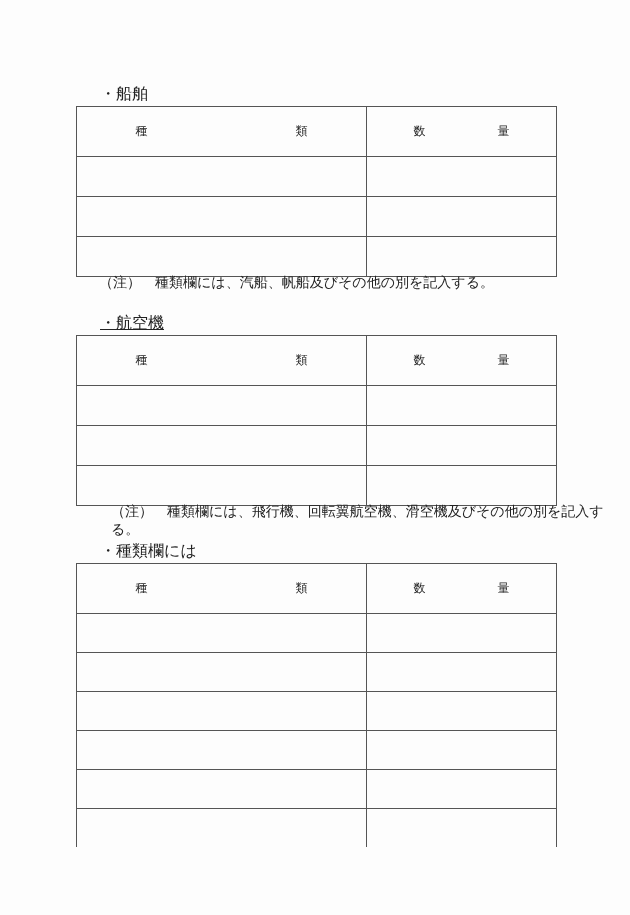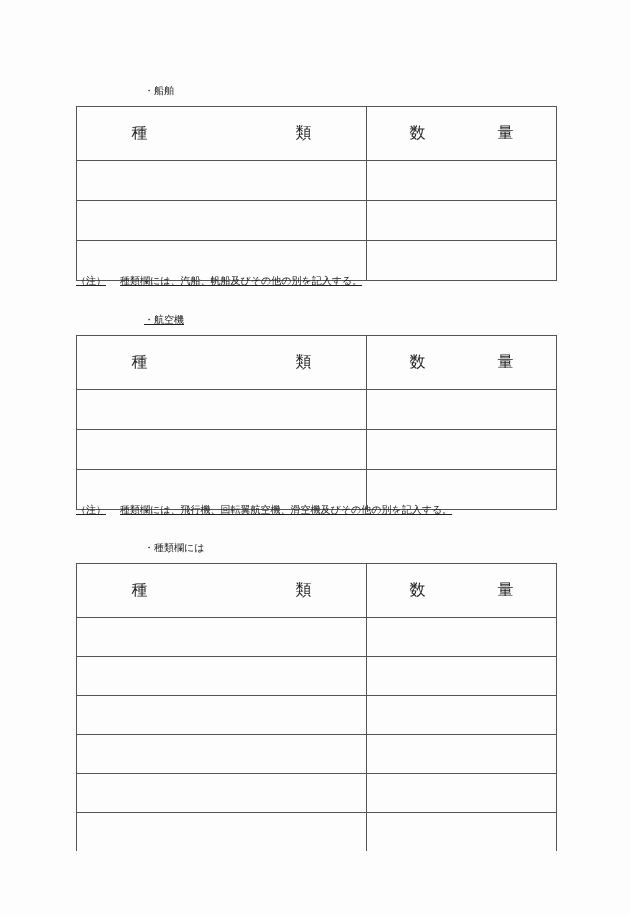--- a/index.html
+++ b/index.html
@@ -1,22 +1,22 @@
 <!DOCTYPE html>
 <html><head>
 <meta charset="utf-8">
 <style>
   html, body { margin:0; padding:0; }
   body { width:630px; height:915px; background:#fdfdfd; position:relative; overflow:hidden;
          font-family: "DejaVu Serif", "Liberation Serif", serif; color:#222; }
-  .heading { position:absolute; left:100px; font-size:10px;margin-left:44px; }
-  .note { position:absolute; left:76px; font-size:10px;text-decoration:underline; }
+  .heading { position:absolute; left:100px; font-size:16px; }
+  .note { position:absolute; left:99px; font-size:14px; }
   .note .lbl { margin-right:14px; }
   table.grid { position:absolute; left:76px; width:480px; border-collapse:collapse; table-layout:fixed; }
-  table.grid td { border:1.3px solid #555; padding:16px; font-size:16px; }
+  table.grid td { border:1.3px solid #555; padding:16px; font-size:12px; }
   table.grid col.c1 { width:290px; }
   table.grid col.c2 { width:190px; }
   .hdr { text-align:center; }
   .hdr span { display:inline-block; }
   .h1a { margin-right:148px; }
   .h2a { margin-right:72px; }
   table.open tr:last-child td { border-bottom:none; }
 </style>
 </head>
 <body>
@@ -68,21 +68,21 @@
   <tr style="height:40px;">
         <td></td>
         <td></td>
       </tr>
   <tr style="height:40px;">
         <td></td>
         <td></td>
       </tr>
 </tbody>
   </table>
-<div class="note" style="top:503px;">
+<div class="note" style="top:503px;margin-left:12px;">
   <span class="lbl">（注）</span><span>種類欄には、飛行機、回転翼航空機、滑空機及びその他の別を記入する。</span>
 </div>
 
 <div class="heading" style="top:541px;">・種類欄には</div>
 <table class="grid open" style="top:563px;">
   <colgroup>
       <col class="c1">
       <col class="c2">
     </colgroup>
   <tbody>

